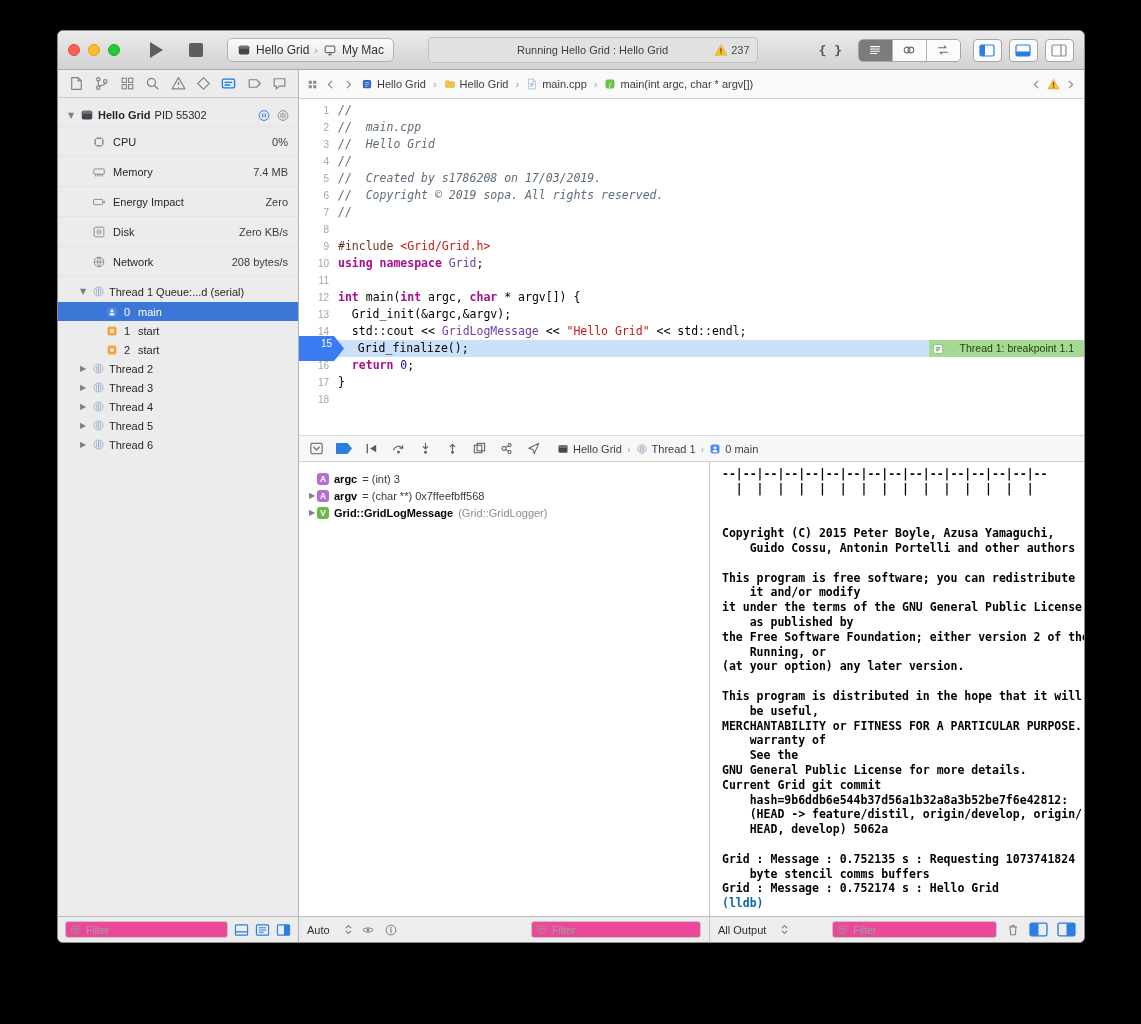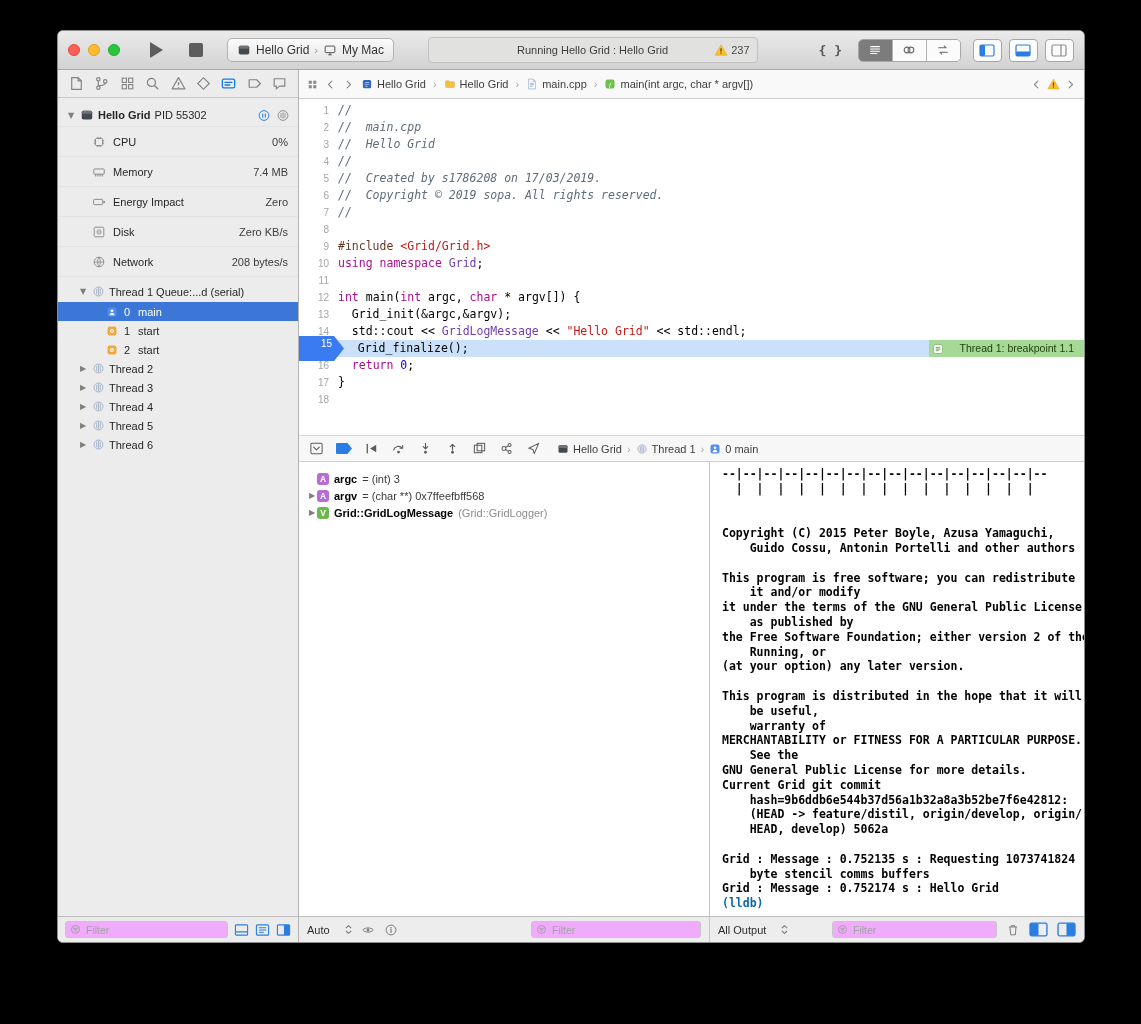--- a/index.html
+++ b/index.html
@@ -60,21 +60,21 @@
   .gauge-row:first-child{border-top:1px solid #e3e3e3;}
   .g-label{margin-left:7px;}
   .g-value{margin-left:auto;color:#3c3c3c;}
   .thread-parent{display:flex;align-items:center;height:21px;padding-left:20px;gap:4px;margin-top:4px;}
   .frame-row{display:flex;align-items:center;height:19px;padding-left:48px;gap:6px;}
   .frame-row.selected{background:#3c76d6;color:#fff;}
   .f-idx{flex:0 0 8px;}
   .thread-row{display:flex;align-items:center;height:19px;padding-left:20px;gap:4px;}
   .nav-footer{flex:0 0 25px;border-top:1px solid #bdbdbd;display:flex;align-items:center;
               padding:0 7px;gap:6px;background:#ececec;}
-  .filter-box{flex:1;height:17px;background:#f0abfc;border:1px solid #c7c7c7;border-radius:3px;
+  .filter-box{flex:1;height:17px;background:#ec4899;border:1px solid #c7c7c7;border-radius:3px;
               display:flex;align-items:center;padding:0 4px;gap:3px;min-width:0;box-sizing:border-box;}
   .filter-box input{border:none;outline:none;flex:1;min-width:0;font-size:10.5px;
                     background:transparent;font-family:"Liberation Sans",sans-serif;color:#333;}
   .filter-box input::placeholder{color:#a2a2a2;}
   .nf-icn{width:15px;height:14px;color:#2a7de1;flex:0 0 15px;}
   
   .editor-col{flex:1;display:flex;flex-direction:column;min-width:0;background:#fff;}
   .jumpbar{flex:0 0 28px;border-bottom:1px solid #cfcfcf;background:#f9f9f9;display:flex;
            align-items:center;padding:0 8px;gap:7px;font-size:11px;color:#3d3d3d;}
   .jump-nav{color:#8a8a8a;width:11px;height:11px;}
@@ -85,21 +85,21 @@
   .code-area{flex:0 0 333px;overflow:hidden;font-family:"DejaVu Sans Mono",monospace;
              font-size:11.5px;line-height:17px;padding-top:3px;}
   .code-line{display:flex;height:17px;align-items:center;}
   .code-line.bp{background:#cbe0f9;}
   .ln{flex:0 0 30px;text-align:right;padding-right:9px;color:#a5a5a5;font-size:10px;
       font-family:"Liberation Sans",sans-serif;}
   .ln.ln-bp{background:#3a7bf2;color:#fff;flex-basis:33px;padding-right:12px;
             clip-path:polygon(0 0,78% 0,100% 50%,78% 100%,0 100%);height:25px;line-height:15px;}
   .code-text{white-space:pre;}
   .tok-c{color:#5d6c79;font-style:italic;}
-  .tok-k{color:#aa0d91;font-weight:normal;}
+  .tok-k{color:#aa0d91;font-weight:bold;}
   .tok-s{color:#c41a16;}
   .tok-p{color:#643820;}
   .tok-t{color:#703daa;}
   .tok-d{color:#1c00cf;}
   .tok-x{color:#000;}
   .bp-ann{margin-left:auto;height:17px;display:flex;align-items:center;gap:16px;background:#a6d996;
           padding:0 10px 0 3px;font-size:10.5px;color:#21400f;
           font-family:"Liberation Sans",sans-serif;white-space:nowrap;}
   
   .debugbar{flex:0 0 27px;border-top:1px solid #d8d8d8;border-bottom:1px solid #d0d0d0;
@@ -781,22 +781,22 @@
             <div class="con-line">This program is free software; you can redistribute</div>
             <div class="con-line">    it and/or modify</div>
             <div class="con-line">it under the terms of the GNU General Public License</div>
             <div class="con-line">    as published by</div>
             <div class="con-line">the Free Software Foundation; either version 2 of the</div>
             <div class="con-line">    Running, or</div>
             <div class="con-line">(at your option) any later version.</div>
             <div class="con-line">&nbsp;</div>
             <div class="con-line">This program is distributed in the hope that it will</div>
             <div class="con-line">    be useful,</div>
+            <div class="con-line">MERCHANTABILITY or FITNESS FOR A PARTICULAR PURPOSE.</div>
             <div class="con-line">    warranty of</div>
-            <div class="con-line">MERCHANTABILITY or FITNESS FOR A PARTICULAR PURPOSE.</div>
             <div class="con-line">    See the</div>
             <div class="con-line">GNU General Public License for more details.</div>
             <div class="con-line">Current Grid git commit</div>
             <div class="con-line">    hash=9b6ddb6e544b37d56a1b32a8a3b52be7f6e42812:</div>
             <div class="con-line">    (HEAD -&gt; feature/distil, origin/develop, origin/</div>
             <div class="con-line">    HEAD, develop) 5062a</div>
             <div class="con-line">&nbsp;</div>
             <div class="con-line">Grid : Message : 0.752135 s : Requesting 1073741824</div>
             <div class="con-line">    byte stencil comms buffers</div>
             <div class="con-line">Grid : Message : 0.752174 s : Hello Grid</div>

